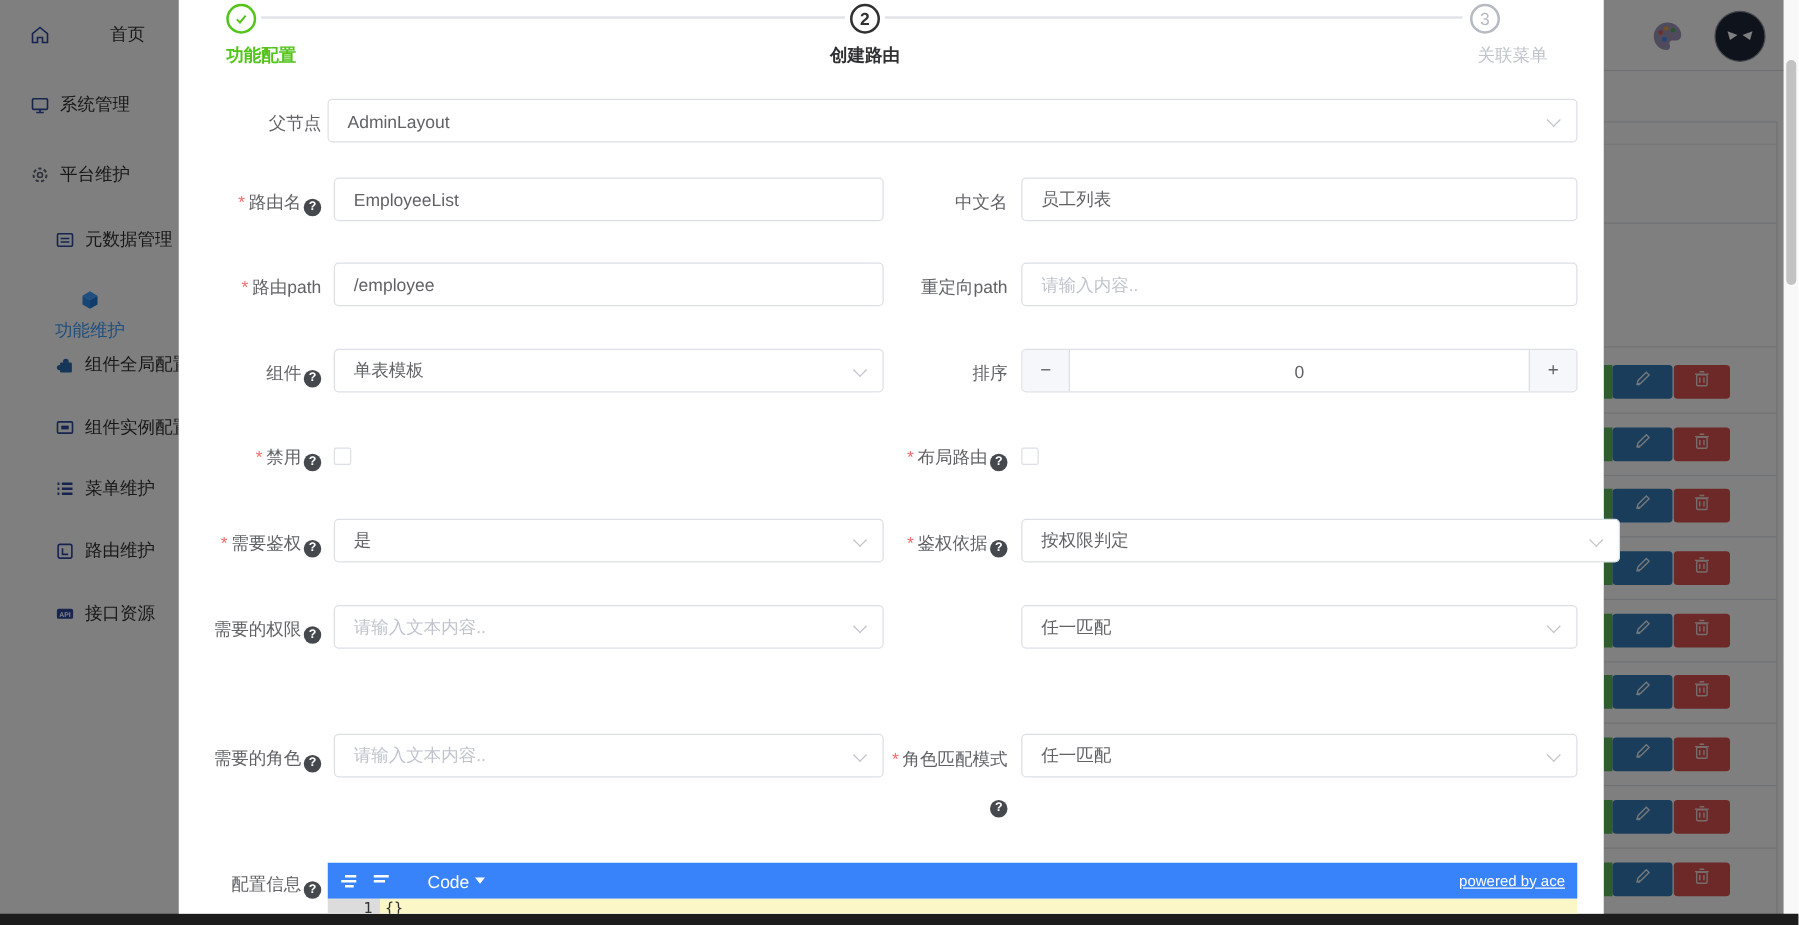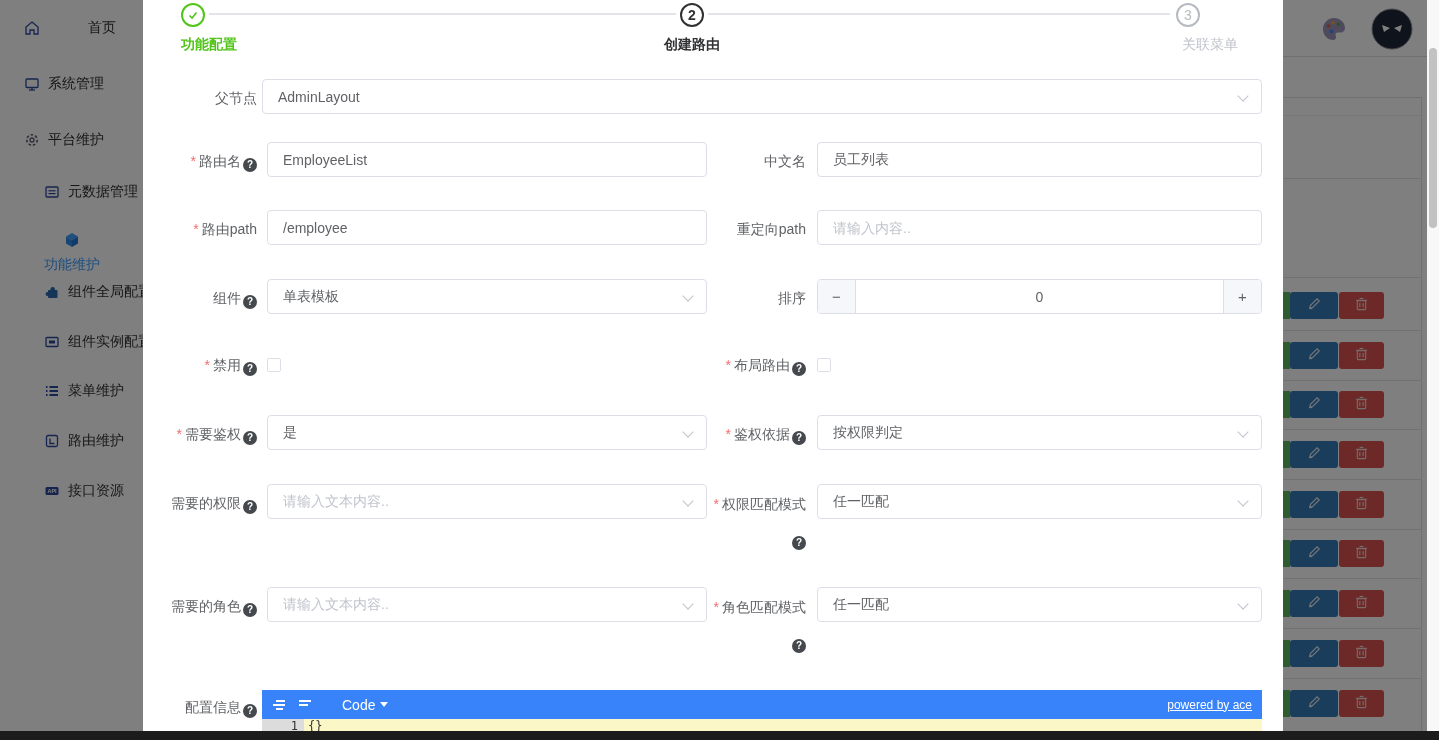--- a/index.html
+++ b/index.html
@@ -423,31 +423,30 @@
     <div class="checkbox" style="left:124px; top:358px;"></div>
     <div class="flabel" style="left:555px; top:355px; width:108px;"><span class="star">*</span><span>布局路由</span><span class="qicon">?</span></div>
     <div class="checkbox" style="left:674px; top:358px;"></div>
 
     <div class="flabel" style="left:0; top:424px; width:114px;"><span class="star">*</span><span>需要鉴权</span><span class="qicon">?</span></div>
     <div class="field select" style="left:124px; top:415px; width:440px;">
       <span>是</span>
       <span class="chev"></span>
     </div>
     <div class="flabel" style="left:555px; top:424px; width:108px;"><span class="star">*</span><span>鉴权依据</span><span class="qicon">?</span></div>
-    <div class="field select" style="left:674px; top:415px; width:445px;">
+    <div class="field select" style="left:674px; top:415px; width:479px;">
       <span>按权限判定</span>
       <span class="chev"></span>
     </div>
 
     <div class="flabel" style="left:0; top:493px; width:114px;"><span>需要的权限</span><span class="qicon">?</span></div>
     <div class="field select" style="left:124px; top:484px; width:440px;">
       <span class="ph">请输入文本内容..</span>
       <span class="chev"></span>
     </div>
-    <div class="flabel wrap" style="left:555px; top:487px; width:108px;"><span class="star">*</span><span>权限匹配模式</span><span class="qicon">?</span></div>
     <div class="field select" style="left:674px; top:484px; width:445px;">
       <span>任一匹配</span>
       <span class="chev"></span>
     </div>
 
     <div class="flabel" style="left:0; top:596px; width:114px;"><span>需要的角色</span><span class="qicon">?</span></div>
     <div class="field select" style="left:124px; top:587px; width:440px;">
       <span class="ph">请输入文本内容..</span>
       <span class="chev"></span>
     </div>

